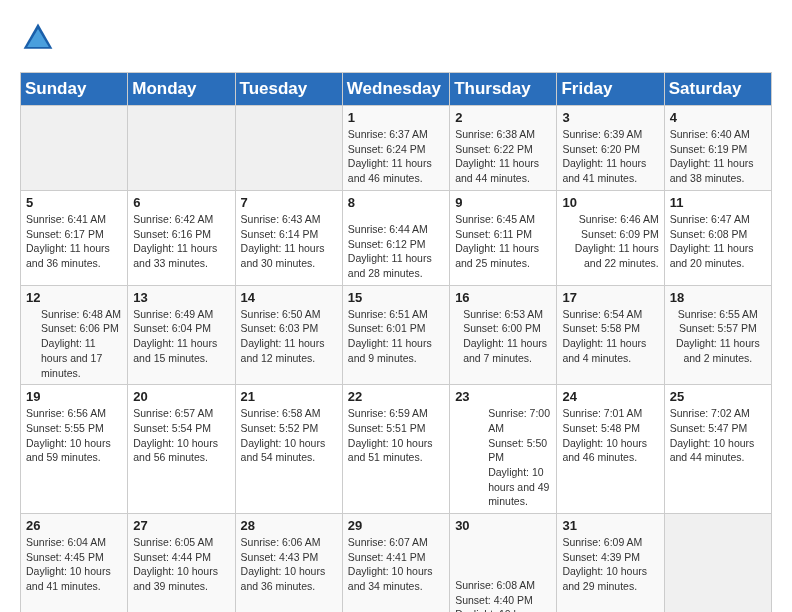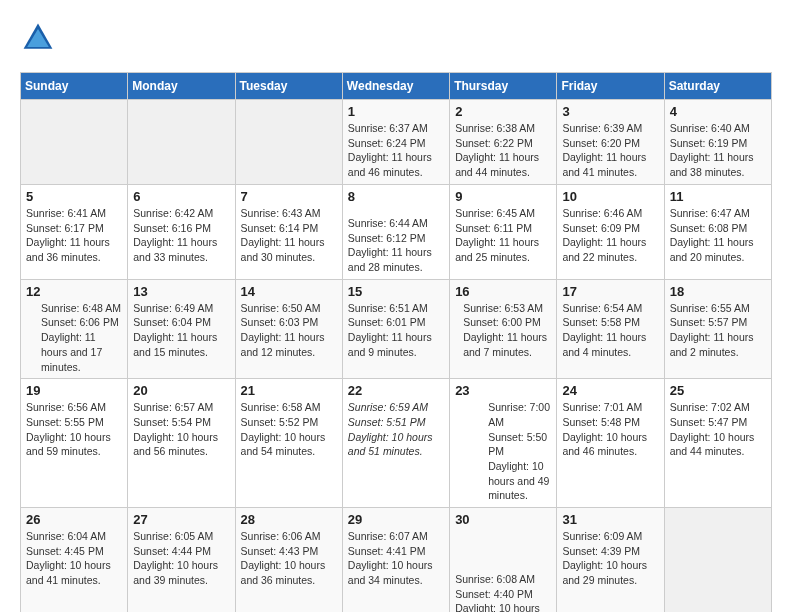--- a/index.html
+++ b/index.html
@@ -47,21 +47,21 @@
     .calendar {
       width: 100%;
       border-collapse: collapse;
       font-size: 11px;
     }
     .calendar thead tr th {
       background-color: #2a6ebb;
       color: #fff;
       padding: 6px 4px;
       text-align: left;
-      font-size: 12px;
+      font-size: 17px;
       font-weight: bold;
       border: 1px solid #ccc;
     }
     .calendar tbody tr td {
       border: 1px solid #ccc;
       vertical-align: top;
       padding: 4px 5px;
       width: 107px;
       min-height: 80px;
       height: 85px;
@@ -177,21 +177,21 @@
 Daylight: 11 hours and 28 minutes.</div>
         </td>
         <td>
           <span class="day-number">9</span>
           <div class="day-info" style="white-space: pre-wrap;">Sunrise: 6:45 AM
 Sunset: 6:11 PM
 Daylight: 11 hours and 25 minutes.</div>
         </td>
         <td>
           <span class="day-number">10</span>
-          <div class="day-info" style="white-space: pre-wrap;">Sunrise: 6:46 AM
+          <div class="day-info" style="white-space: pre-wrap; text-align: right;">Sunrise: 6:46 AM
 Sunset: 6:09 PM
 Daylight: 11 hours and 22 minutes.</div>
         </td>
         <td>
           <span class="day-number">11</span>
           <div class="day-info" style="white-space: pre-wrap;">Sunrise: 6:47 AM
 Sunset: 6:08 PM
 Daylight: 11 hours and 20 minutes.</div>
         </td>
       </tr>
@@ -227,21 +227,21 @@
 Daylight: 11 hours and 7 minutes.</div>
         </td>
         <td>
           <span class="day-number">17</span>
           <div class="day-info" style="white-space: pre-wrap;">Sunrise: 6:54 AM
 Sunset: 5:58 PM
 Daylight: 11 hours and 4 minutes.</div>
         </td>
         <td>
           <span class="day-number">18</span>
-          <div class="day-info" style="white-space: pre-wrap;">Sunrise: 6:55 AM
+          <div class="day-info" style="white-space: pre-wrap; text-align: center;">Sunrise: 6:55 AM
 Sunset: 5:57 PM
 Daylight: 11 hours and 2 minutes.</div>
         </td>
       </tr>
       <tr>
         <td>
           <span class="day-number">19</span>
           <div class="day-info" style="white-space: pre-wrap;">Sunrise: 6:56 AM
 Sunset: 5:55 PM
 Daylight: 10 hours and 59 minutes.</div>
@@ -253,21 +253,21 @@
 Daylight: 10 hours and 56 minutes.</div>
         </td>
         <td>
           <span class="day-number">21</span>
           <div class="day-info" style="white-space: pre-wrap;">Sunrise: 6:58 AM
 Sunset: 5:52 PM
 Daylight: 10 hours and 54 minutes.</div>
         </td>
         <td>
           <span class="day-number">22</span>
-          <div class="day-info" style="white-space: pre-wrap; font-style: italic;">Sunrise: 6:59 AM
+          <div class="day-info" style="white-space: pre-wrap;">Sunrise: 6:59 AM
 Sunset: 5:51 PM
 Daylight: 10 hours and 51 minutes.</div>
         </td>
         <td>
           <span class="day-number">23</span>
           <div class="day-info" style="white-space: pre-wrap; margin-left: 33px;">Sunrise: 7:00 AM
 Sunset: 5:50 PM
 Daylight: 10 hours and 49 minutes.</div>
         </td>
         <td>

